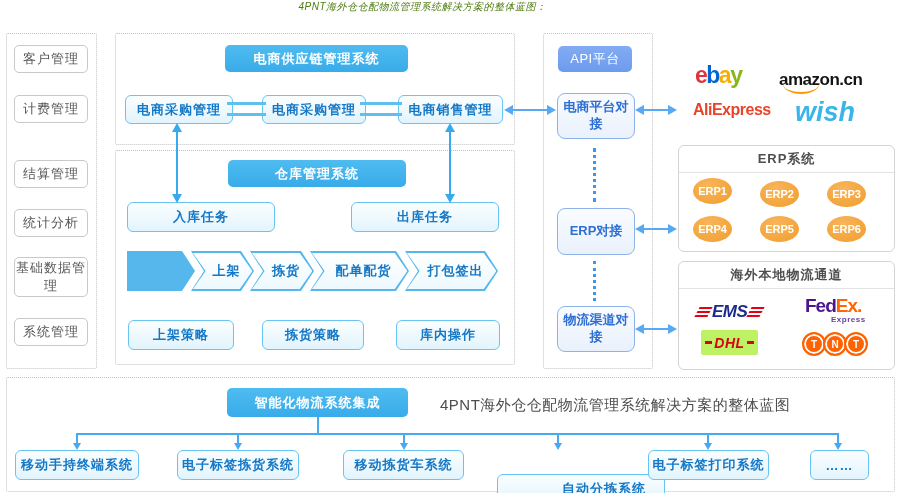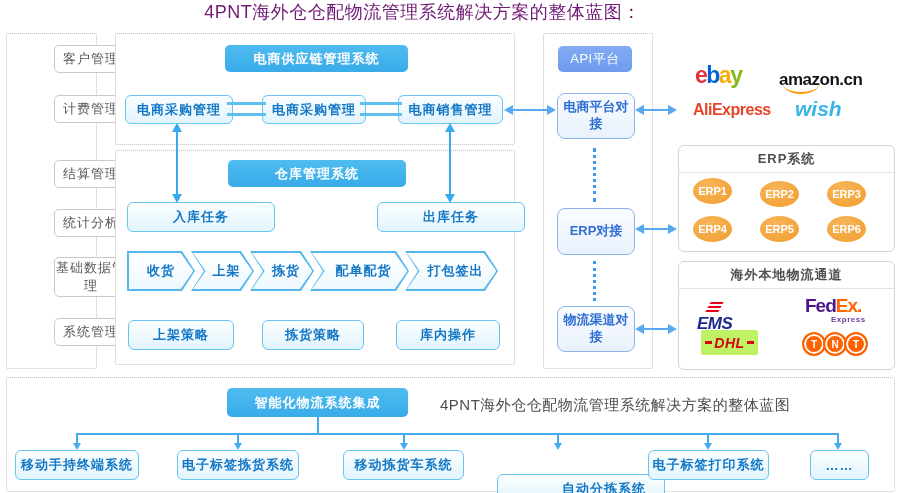--- a/index.html
+++ b/index.html
@@ -1,21 +1,21 @@
 <!DOCTYPE html>
 <html><head>
 <meta charset="utf-8">
 <style>
   html,body { margin:0; padding:0; background:#fff; }
   #stage {
     position:relative; width:899px; height:493px; background:#ffffff;
     font-family:"Liberation Sans", sans-serif; overflow:hidden;
   }
   .dotted-box { position:absolute; border:1px dotted #c2c2c2; border-radius:2px; background:#fff; }
-  .title { position:absolute; color:#701a75; font-size:18px; font-weight:500; letter-spacing:0.5px; }
+  .title { position:absolute; color:#4d7c0f; font-size:10px; font-weight:500; letter-spacing:0.5px;font-style:italic; }
   .blue-header {
     position:absolute; background:linear-gradient(180deg,#4fbcf0,#38abe9); color:#fff;
     font-weight:bold; font-size:13px; border-radius:5px;
     display:flex; align-items:center; justify-content:center; letter-spacing:1px;
   }
   .api-header {
     position:absolute; background:linear-gradient(180deg,#82abf2,#6d9bee); color:#fff;
     font-weight:normal; font-size:13px; border-radius:5px;
     display:flex; align-items:center; justify-content:center; letter-spacing:0.5px;
   }
@@ -25,21 +25,21 @@
     display:flex; align-items:center; justify-content:center; letter-spacing:1px;
   }
   .api-box {
     position:absolute; background:linear-gradient(180deg,#fafcff,#e9f1fc);
     border:1.5px solid #8db2e9; border-radius:8px; color:#2e6fd3; font-weight:bold; font-size:13px;
     display:flex; align-items:center; justify-content:center; text-align:center; line-height:1.3;
   }
   .gray-box {
     position:absolute; background:#fff; border:1px solid #c9c9c9; border-radius:5px;
     color:#565656; font-size:13px; display:flex; align-items:center; justify-content:center;
-    text-align:center; line-height:1.35; letter-spacing:1px;margin-left:40px;
+    text-align:center; line-height:1.35; letter-spacing:1px;
   }
   .panel { position:absolute; border:1px solid #d4d4d4; border-radius:6px; background:#fff; }
   .panel-header {
     height:26px; border-bottom:1px solid #e3e3e3; display:flex; align-items:center; justify-content:center;
     font-size:13px; font-weight:bold; color:#4e4e4e; letter-spacing:1px;
   }
   
   .link-eq { position:absolute; border-top:3px solid #5fc0f0; border-bottom:3px solid #5fc0f0; background:transparent; }
   
   .chev { position:absolute; top:251px; height:40px; }
@@ -80,22 +80,22 @@
     background:radial-gradient(ellipse at 40% 30%, #f8b55b, #f19d2d);
     color:#fff; font-weight:bold; font-size:11px; display:flex; align-items:center; justify-content:center;
   }
   
   .ebay { position:absolute; font-size:23px; font-weight:bold; letter-spacing:-1.5px; }
   .ebay span { display:inline-block; }
   .amazon { position:absolute; font-size:17px; font-weight:800; color:#141414; letter-spacing:-0.5px; }
   .amz-smile { position:absolute; width:36px; height:9px; border-bottom:2.5px solid #ff9900;
     border-radius:0 0 55% 55% / 0 0 100% 100%; }
   .aliexpress { position:absolute; font-size:16px; font-weight:800; color:#e8442a; letter-spacing:-0.5px; }
-  .wish { position:absolute; font-size:21px; font-weight:900; font-style:italic; color:#3bb5e8; letter-spacing:0; }
-  .ems { position:absolute; display:flex; align-items:center; gap:2px;flex-direction:column; }
+  .wish { position:absolute; font-size:27px; font-weight:900; font-style:italic; color:#3bb5e8; letter-spacing:0; }
+  .ems { position:absolute; display:flex; align-items:center; gap:2px; }
   .ems-text { color:#1d2a8c; font-weight:900; font-style:italic; font-size:17px; letter-spacing:-0.5px; }
   .ems-stripes { width:13px; height:10px; transform:skewX(-28deg);
     background:repeating-linear-gradient(to bottom,#e60012 0 2px,transparent 2px 4.2px); }
   .fedex { position:absolute; font-weight:900; font-size:19px; letter-spacing:-1px; }
   .fedex .fed { color:#4d148c; } .fedex .ex { color:#ff6600; } .fedex .dot { color:#ff6600; }
   .fedex-sub { position:absolute; font-size:8px; font-weight:bold; color:#6b3fa0; letter-spacing:0.5px; }
   .dhl { position:absolute; width:57px; height:25px; background:#bef264; border-radius:2px;
     display:flex; align-items:center; justify-content:center; gap:2px; }
   .dhl-text { color:#d40511; font-weight:900; font-style:italic; font-size:14px; letter-spacing:0.5px; }
   .dhl-bar { width:7px; height:2.5px; background:#d40511; }
@@ -128,25 +128,24 @@
   <div class="blue-header" style="left:225px; top:45px; width:183px; height:27px;">电商供应链管理系统</div>
   <div class="lite-box" style="left:125px; top:95px; width:106px; height:27px;">电商采购管理</div>
   <div class="lite-box" style="left:262px; top:95px; width:102px; height:27px;">电商采购管理</div>
   <div class="lite-box" style="left:398px; top:95px; width:103px; height:27px;">电商销售管理</div>
   <div class="link-eq" style="left:227px; top:102px; width:39px; height:8px;"></div>
   <div class="link-eq" style="left:360px; top:102px; width:42px; height:8px;"></div>
 
   <div class="dotted-box" style="left:115px; top:150px; width:398px; height:213px;"></div>
   <div class="blue-header" style="left:228px; top:160px; width:178px; height:27px;">仓库管理系统</div>
   <div class="lite-box" style="left:127px; top:202px; width:146px; height:28px;">入库任务</div>
-  <div class="lite-box" style="left:351px; top:202px; width:146px; height:28px;margin-left:26px;">出库任务</div>
+  <div class="lite-box" style="left:351px; top:202px; width:146px; height:28px;">出库任务</div>
 
   <div class="chev first" style="left:127px; width:68px;">
     <div class="outer"></div>
-    <div class="inner">收货</div>
   </div>
   <div class="chev notch" style="left:191px; width:63px;">
     <div class="outer"></div>
     <div class="inner">上架</div>
   </div>
   <div class="chev notch" style="left:250px; width:64px;">
     <div class="outer"></div>
     <div class="inner">拣货</div>
   </div>
   <div class="chev notch" style="left:310px; width:99px;">

